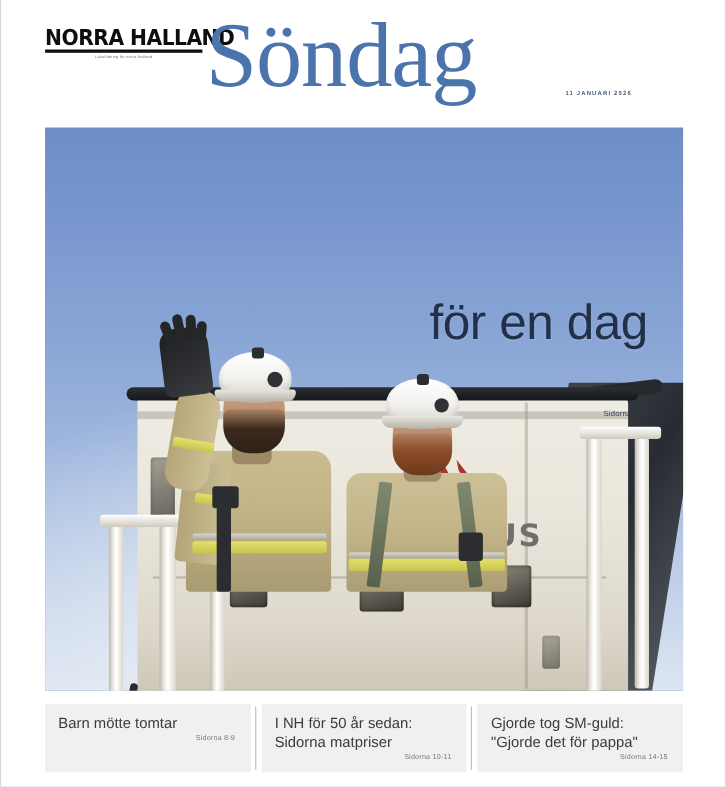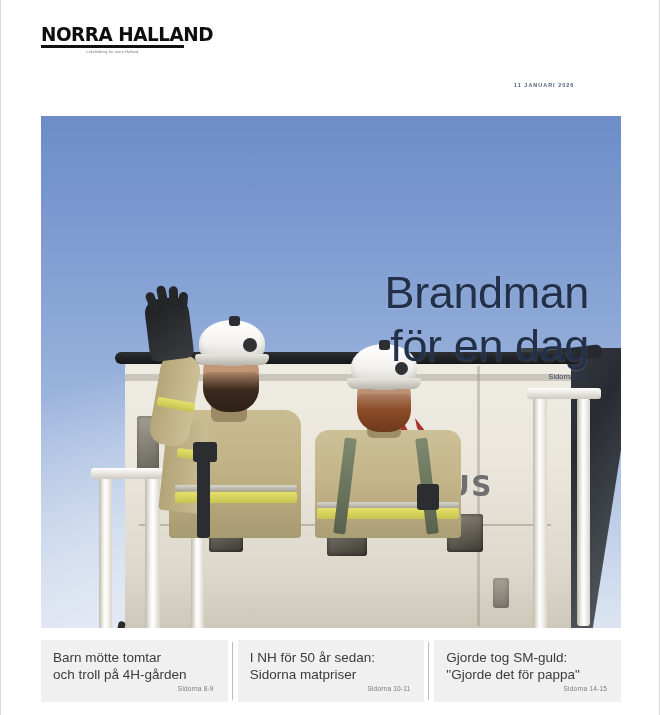--- a/index.html
+++ b/index.html
@@ -459,20 +459,21 @@
 <div class="page">
 
   <div class="masthead">
 
     <div class="logo-block">
       <div class="logo-name">NORRA HALLAND</div>
       <div class="logo-rule"></div>
       <div class="logo-sub">Lokaltidning för norra Halland</div>
     </div>
 
+    <div class="sondag">Söndag</div>
 
     <div class="masthead-date">11 JANUARI 2026</div>
   </div>
 
   <div class="photo">
 
     <div class="sky"></div>
     <div class="sky-haze"></div>
 
     <div class="ladder-arm"></div>
@@ -560,31 +561,29 @@
       <div class="helmet-brim" style="left:38px; top:44px; width:74px; height:11px;"></div>
       <div class="helmet-vent" style="left:70px; top:6px; width:11px; height:10px;"></div>
       <div class="helmet-badge" style="left:86px; top:28px; width:13px; height:13px;"></div>
 
       <div class="harness" style="left:30px; top:104px; width:12px; height:96px; transform:rotate(7deg);"></div>
       <div class="harness" style="left:112px; top:104px; width:12px; height:96px; transform:rotate(-7deg);"></div>
       <div class="harness-dark" style="left:108px; top:150px; width:22px; height:26px;"></div>
     </div>
 
     <div class="headline">
-      <div>Brandman</div>
       <div>för en dag</div>
     </div>
     <div class="headline-ref">Sidorna 4-6</div>
   </div>
 
   <div class="teasers">
 
     <div class="teaser">
       <div class="teaser-line">Barn mötte tomtar</div>
-      <div class="teaser-line">och troll på 4H-gården</div>
       <div class="teaser-ref">Sidorna 8-9</div>
     </div>
 
     <div class="teaser">
       <div class="teaser-line">I NH för 50 år sedan:</div>
       <div class="teaser-line">Sidorna matpriser</div>
       <div class="teaser-ref">Sidorna 10-11</div>
     </div>
 
     <div class="teaser">

